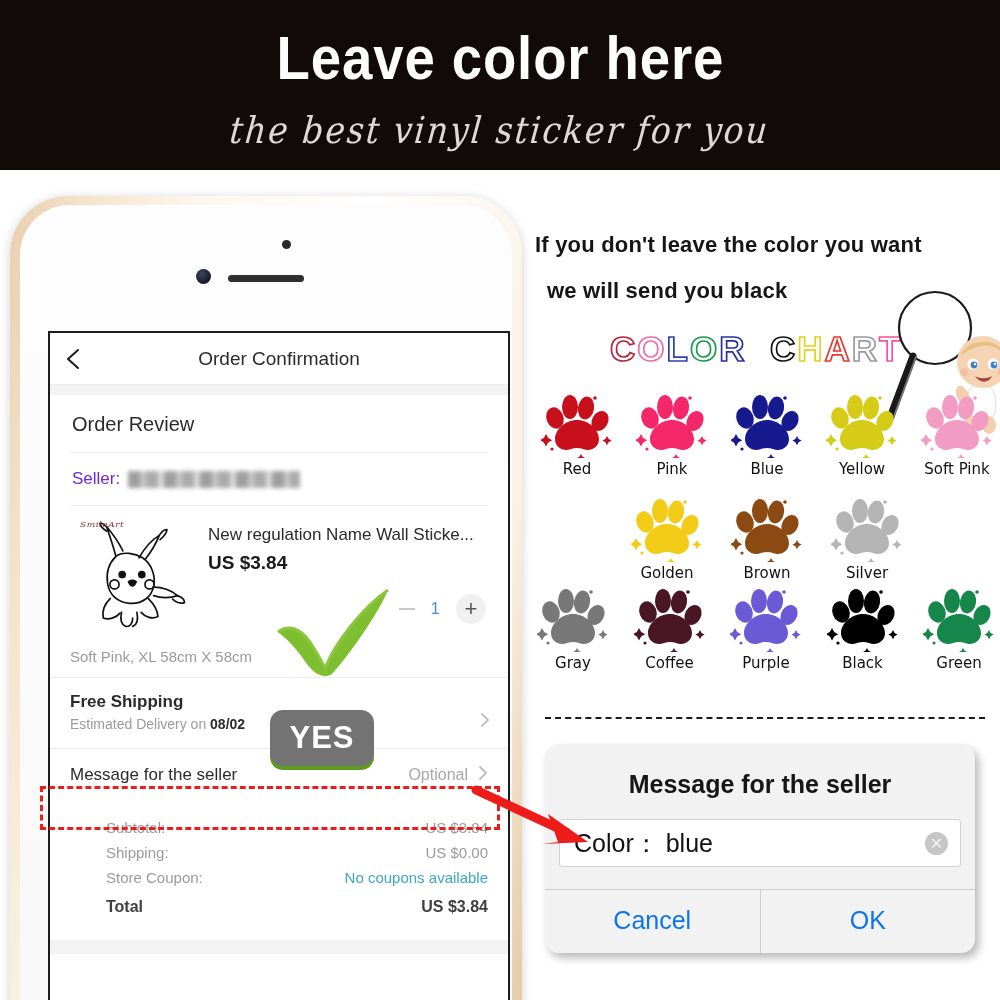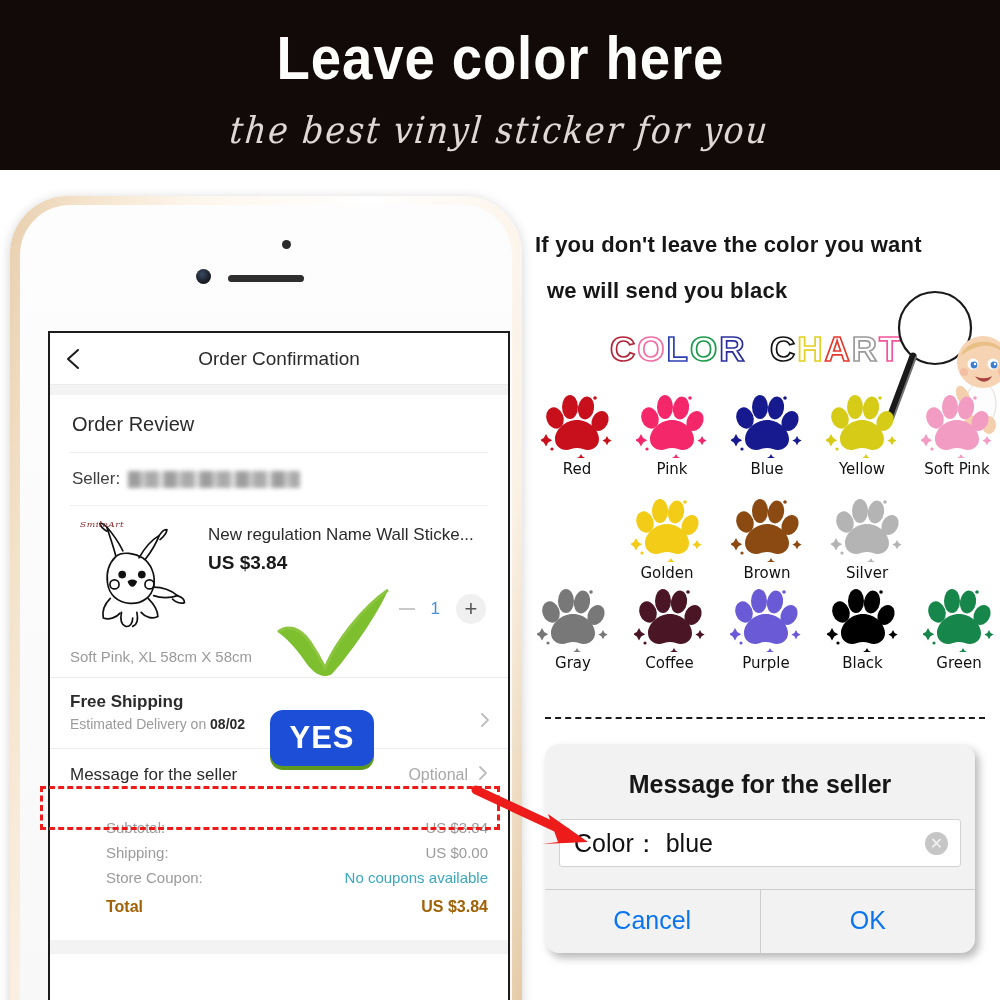--- a/index.html
+++ b/index.html
@@ -73,21 +73,21 @@
     display:flex; align-items:center; justify-content:center;
   }
   .nav-back { position:absolute; left:14px; top:14px; width:18px; height:24px; }
   .nav-title { font-size:19px; color:#2b2b2b; }
   .screen-gap { height:10px; background:#f3f3f3; }
 
   .sec-title { padding:18px 22px 16px; font-size:20px; color:#2b2b2b; }
   .row-div { height:1px; background:#ededed; margin:0 20px; }
 
   .seller-row { display:flex; align-items:center; padding:16px 22px 16px; gap:8px; }
-  .seller-label { font-size:17px; color:#404040; }
+  .seller-label { font-size:17px; color:#6d28d9; }
   .seller-blur {
     width:172px; height:17px;
     background:repeating-linear-gradient(90deg,#8d8d8d 0 12px,#bdbdbd 12px 18px,#9c9c9c 18px 30px,#d4d4d4 30px 36px);
     filter:blur(2.1px); opacity:.85;
   }
 
   .product { position:relative; padding:14px 20px 8px; display:flex; gap:14px; }
   .prod-thumb { width:124px; height:118px; position:relative; flex:none; }
   .prod-watermark {
     position:absolute; left:10px; top:0;
@@ -126,21 +126,21 @@
     position:relative; padding:16px 20px;
     display:flex; align-items:center; justify-content:space-between;
     border-top:1px solid #ededed;
   }
   .msg-label { font-size:17px; color:#2b2b2b; }
   .msg-right { display:flex; align-items:center; gap:10px; }
   .msg-opt { font-size:16px; color:#a8a8a8; }
 
   .totals { padding:14px 20px 10px; }
   .tot-line { display:flex; justify-content:space-between; font-size:15px; color:#9b9b9b; padding:4px 0;margin-left:36px; }
-  .tot-line.total-row { color:#a16207; font-weight:700; font-size:16px; padding-top:8px; }
+  .tot-line.total-row { color:#404040; font-weight:700; font-size:16px; padding-top:8px; }
   .tot-coupon { color:#3aa8c1; }
   .screen-foot { height:14px; background:#f3f3f3; margin-top:10px; }
 
   
   #dashed-box {
     position:absolute; left:40px; top:786px; width:460px; height:44px;
     border:3px dashed #ee1b1b; z-index:40;
   }
 
   
@@ -330,21 +330,21 @@
 </div>
 
 <div style="position:absolute; left:270px; top:580px; z-index:30;">
   <svg width="130" height="100" viewBox="0 0 130 100">
     <path d="M8 52 C18 44 30 48 40 62 C48 74 52 82 55 88 C66 62 92 28 118 10 C108 34 80 74 62 94 C52 100 42 92 34 80 C26 68 16 58 8 52 Z" fill="#7dbf2e"></path>
     <path d="M8 52 C18 44 30 48 40 62 C48 74 52 82 55 88 C66 62 92 28 118 10" fill="none" stroke="#8cc63f" stroke-width="3"></path>
   </svg>
 </div>
 
 <div style="position:absolute; left:270px; top:710px; z-index:31;">
-  <div style="width:104px; height:56px; border-radius:13px; background:#1d4ed8;
+  <div style="width:104px; height:56px; border-radius:13px; background:#737373;
               box-shadow:0 4px 0 #5f9a20; display:flex; align-items:center; justify-content:center;">
     <span style="color:#fff; font-size:31px; font-weight:700; letter-spacing:1px;">YES</span>
   </div>
 </div>
 
 <div id="dashed-box"></div>
 
 <div id="right">
 
   <div id="lead1" class="lead">If you don't leave the color you want</div>

